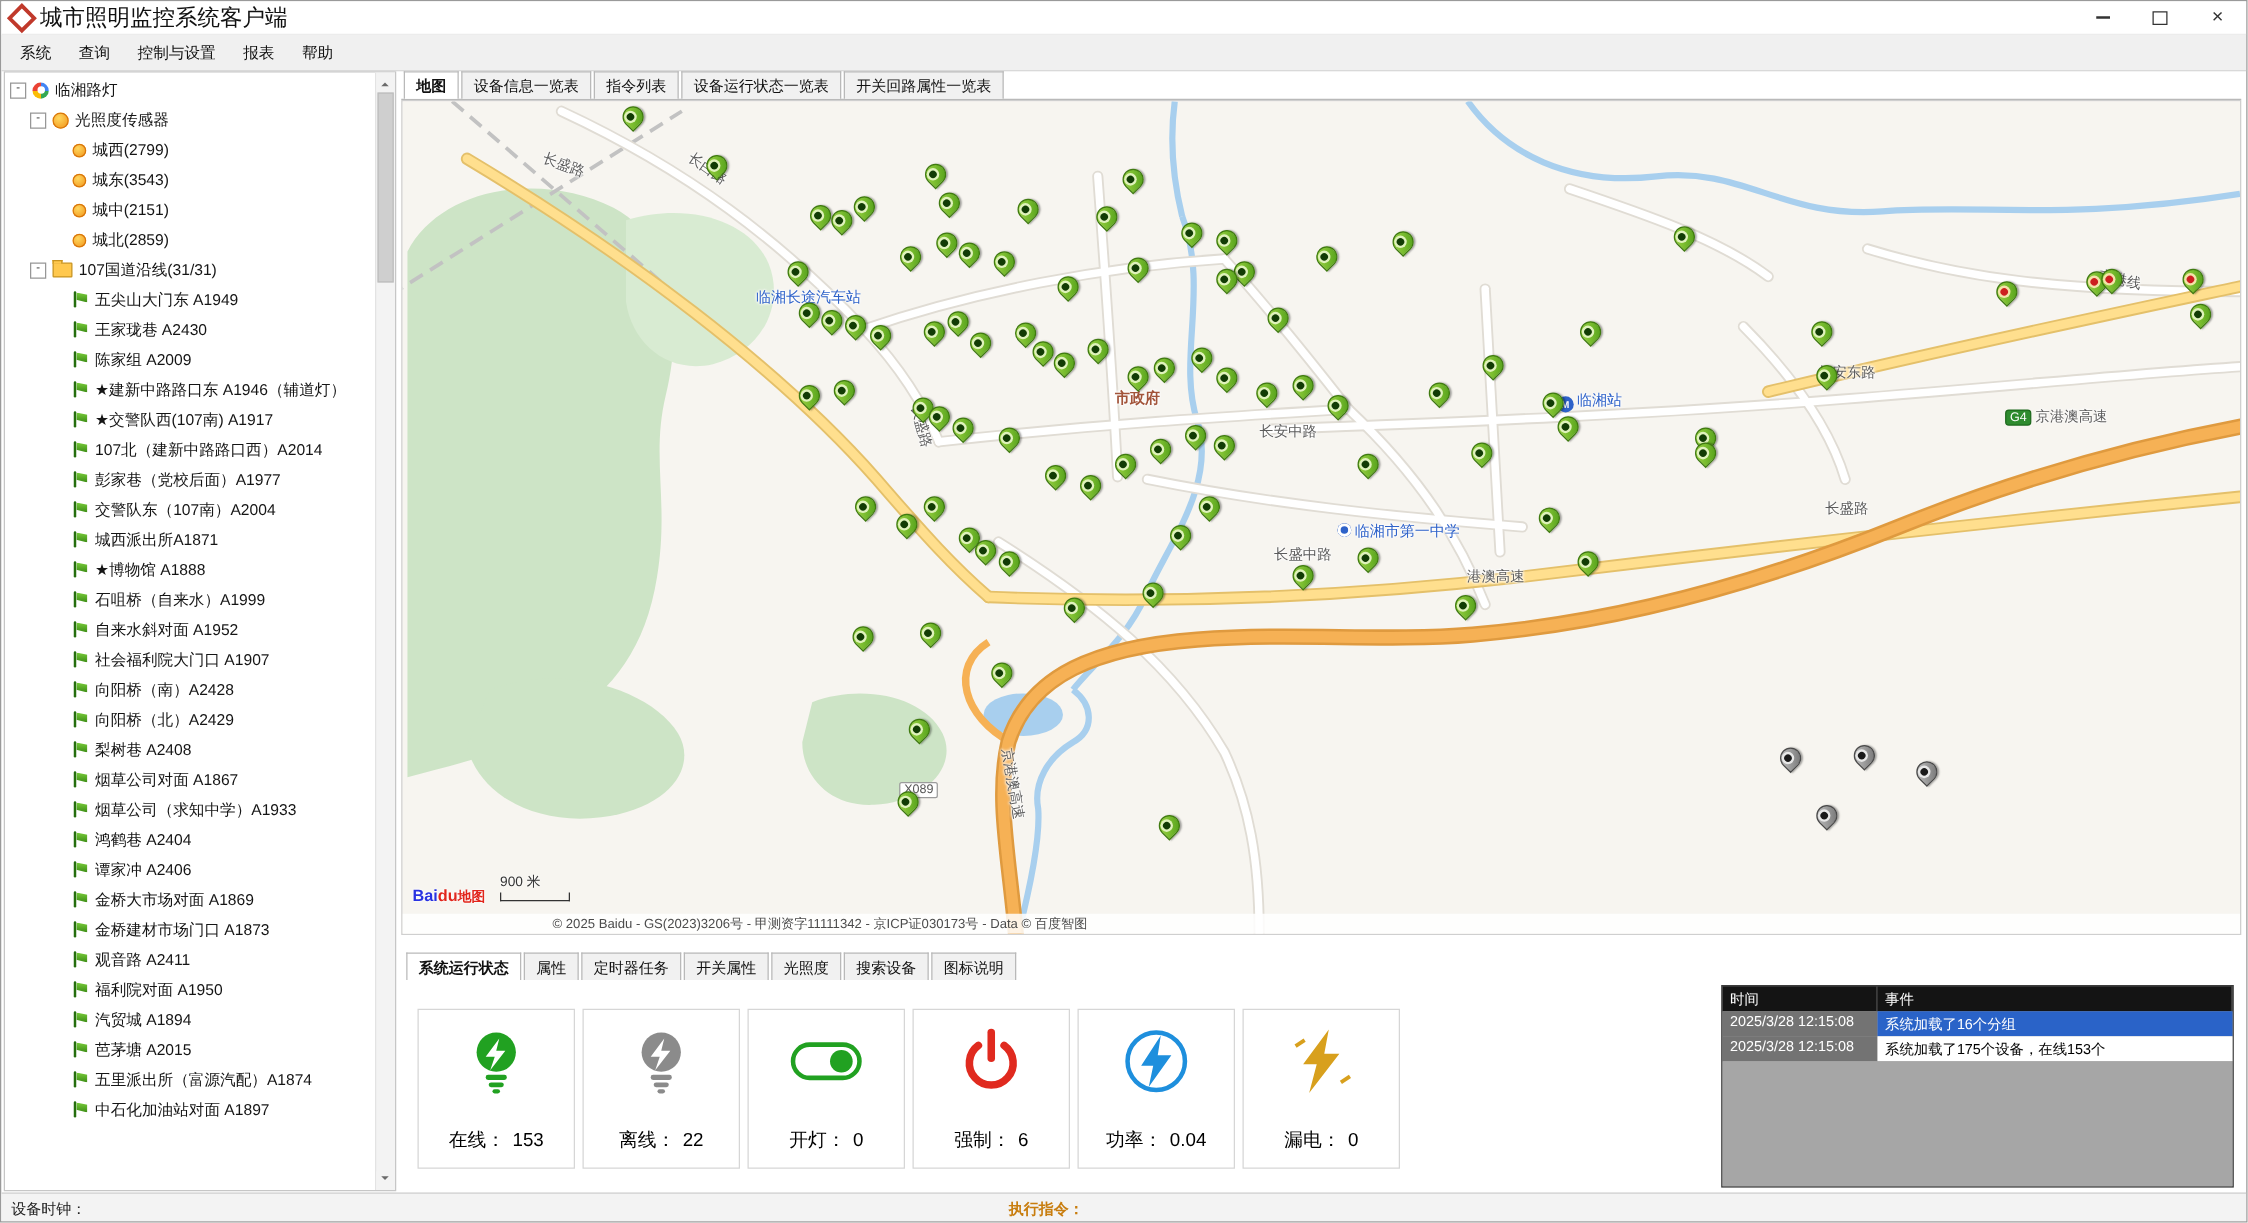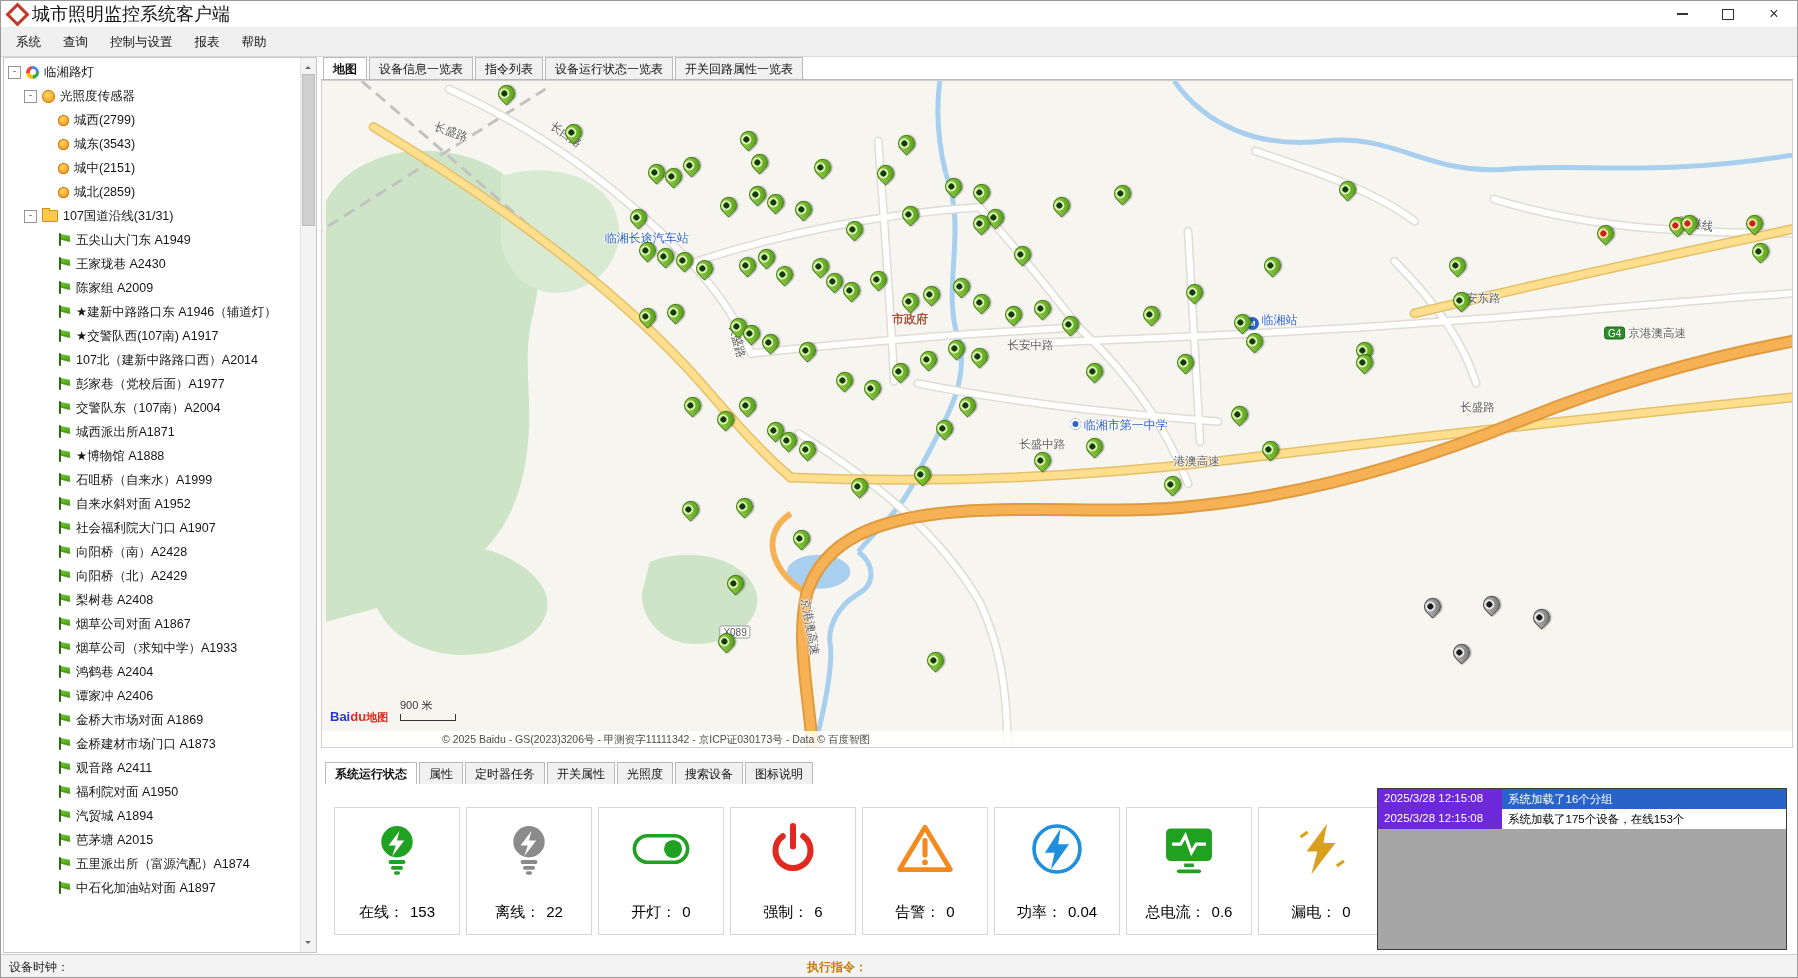--- a/index.html
+++ b/index.html
@@ -85,21 +85,21 @@
   .cards{position:absolute;top:750px;left:13px;display:flex;gap:6px}
   .card{width:126px;height:128px;border:1px solid #d6d6d6;background:#fff;display:flex;flex-direction:column;
         align-items:center;justify-content:space-between;padding:12px 0 12px;box-sizing:border-box}
   .clabel{font-size:15px;color:#000;white-space:nowrap}
   .cval{margin-left:6px}
   .event-panel{position:absolute;top:731px;right:6px;width:410px;height:162px;border:1px solid #3c3c3c;
                background:#a6a6a6;display:flex;flex-direction:column;z-index:5;box-sizing:border-box}
   .ev-head,.ev-row{display:grid;grid-template-columns:124px 1fr;flex:none}
   .ev-head span{background:#141414;color:#fff;font-size:11.5px;padding:2.5px 6px;border-right:1px solid #4a4a4a}
   .ev-row span{font-size:11.5px;padding:2.5px 6px;white-space:nowrap;overflow:hidden}
-  .ev-time{background:#6d28d9;color:#fff}
+  .ev-time{background:#737373;color:#fff}
   .ev-evt{background:#fff;color:#000}
   .ev-evt.sel{background:#2a63c8;color:#fff}
   .ev-rest{flex:1;background:#a6a6a6}
   
   .statusbar{position:absolute;left:0;right:0;bottom:0;height:22px;background:#f3f3f3;border-top:1px solid #cfcfcf}
   .statusbar .clock{position:absolute;left:8px;top:4px;color:#222}
   .statusbar .exec{position:absolute;left:806px;top:4px;color:#c87d0e;font-weight:bold}
 </style>
 </head>
 <body>
@@ -560,52 +560,39 @@
         </div>
         <div class="card">
           <div class="cicon"><svg viewBox="0 0 48 48" width="58" height="58">
               <path d="M15.5 13.5 A14.5 14.5 0 1 0 32.5 13.5" fill="none" stroke="#e02a1f" stroke-width="5" stroke-linecap="round"></path>
               <line x1="24" y1="5" x2="24" y2="22" stroke="#e02a1f" stroke-width="5" stroke-linecap="round"></line>
             </svg></div>
           <div class="clabel"><span>强制：</span><span class="cval">6</span></div>
         </div>
         <div class="card">
           <div class="cicon"><svg viewBox="0 0 48 48" width="58" height="58">
-              <path d="M24 6 L45 41 L3 41 Z" fill="none" stroke="#f5891d" stroke-width="4" stroke-linejoin="round"></path>
-              <line x1="24" y1="17" x2="24" y2="29" stroke="#f5891d" stroke-width="4.2" stroke-linecap="round"></line>
-              <circle cx="24" cy="35" r="2.4" fill="#f5891d"></circle>
-            </svg></div>
-          <div class="clabel"><span>告警：</span><span class="cval">0</span></div>
-        </div>
-        <div class="card">
-          <div class="cicon"><svg viewBox="0 0 48 48" width="58" height="58">
               <circle cx="24" cy="24" r="19" fill="none" stroke="#1e8fdd" stroke-width="3"></circle>
               <path d="M27 7 L14 27 L22 27 L19 41 L34 20 L25 20 Z" fill="#1e8fdd"></path>
             </svg></div>
           <div class="clabel"><span>功率：</span><span class="cval">0.04</span></div>
-        </div>
-        <div class="card">
-          <div class="cicon"><svg viewBox="0 0 48 48" width="58" height="58">
-              <rect x="5" y="7" width="38" height="27" rx="4" fill="#21a121"></rect>
-              <polyline points="10,20 17,20 21,13 26,27 30,20 38,20" fill="none" stroke="#fff" stroke-width="2.6"></polyline>
-              <rect x="20" y="36" width="8" height="3" fill="#21a121"></rect>
-              <rect x="14" y="41" width="20" height="3" rx="1.5" fill="#21a121"></rect>
-            </svg></div>
-          <div class="clabel"><span>总电流：</span><span class="cval">0.6</span></div>
         </div>
         <div class="card">
           <div class="cicon"><svg viewBox="0 0 48 48" width="58" height="58">
               <path d="M29 3 L12 26 L21 26 L16 45 L36 19 L26 19 Z" fill="#d8a01d"></path>
               <line x1="7" y1="14" x2="13" y2="10" stroke="#d8a01d" stroke-width="2.5"></line>
               <line x1="37" y1="38" x2="43" y2="34" stroke="#d8a01d" stroke-width="2.5"></line>
             </svg></div>
           <div class="clabel"><span>漏电：</span><span class="cval">0</span></div>
         </div>
       </div>
     <div class="event-panel">
+        <div class="ev-head">
+          <span>时间</span>
+          <span>事件</span>
+        </div>
         <div class="ev-row">
           <span class="ev-time">2025/3/28 12:15:08</span>
           <span class="ev-evt sel">系统加载了16个分组</span>
         </div>
         <div class="ev-row">
           <span class="ev-time">2025/3/28 12:15:08</span>
           <span class="ev-evt ">系统加载了175个设备，在线153个</span>
         </div>
         <div class="ev-rest"></div>
       </div>

